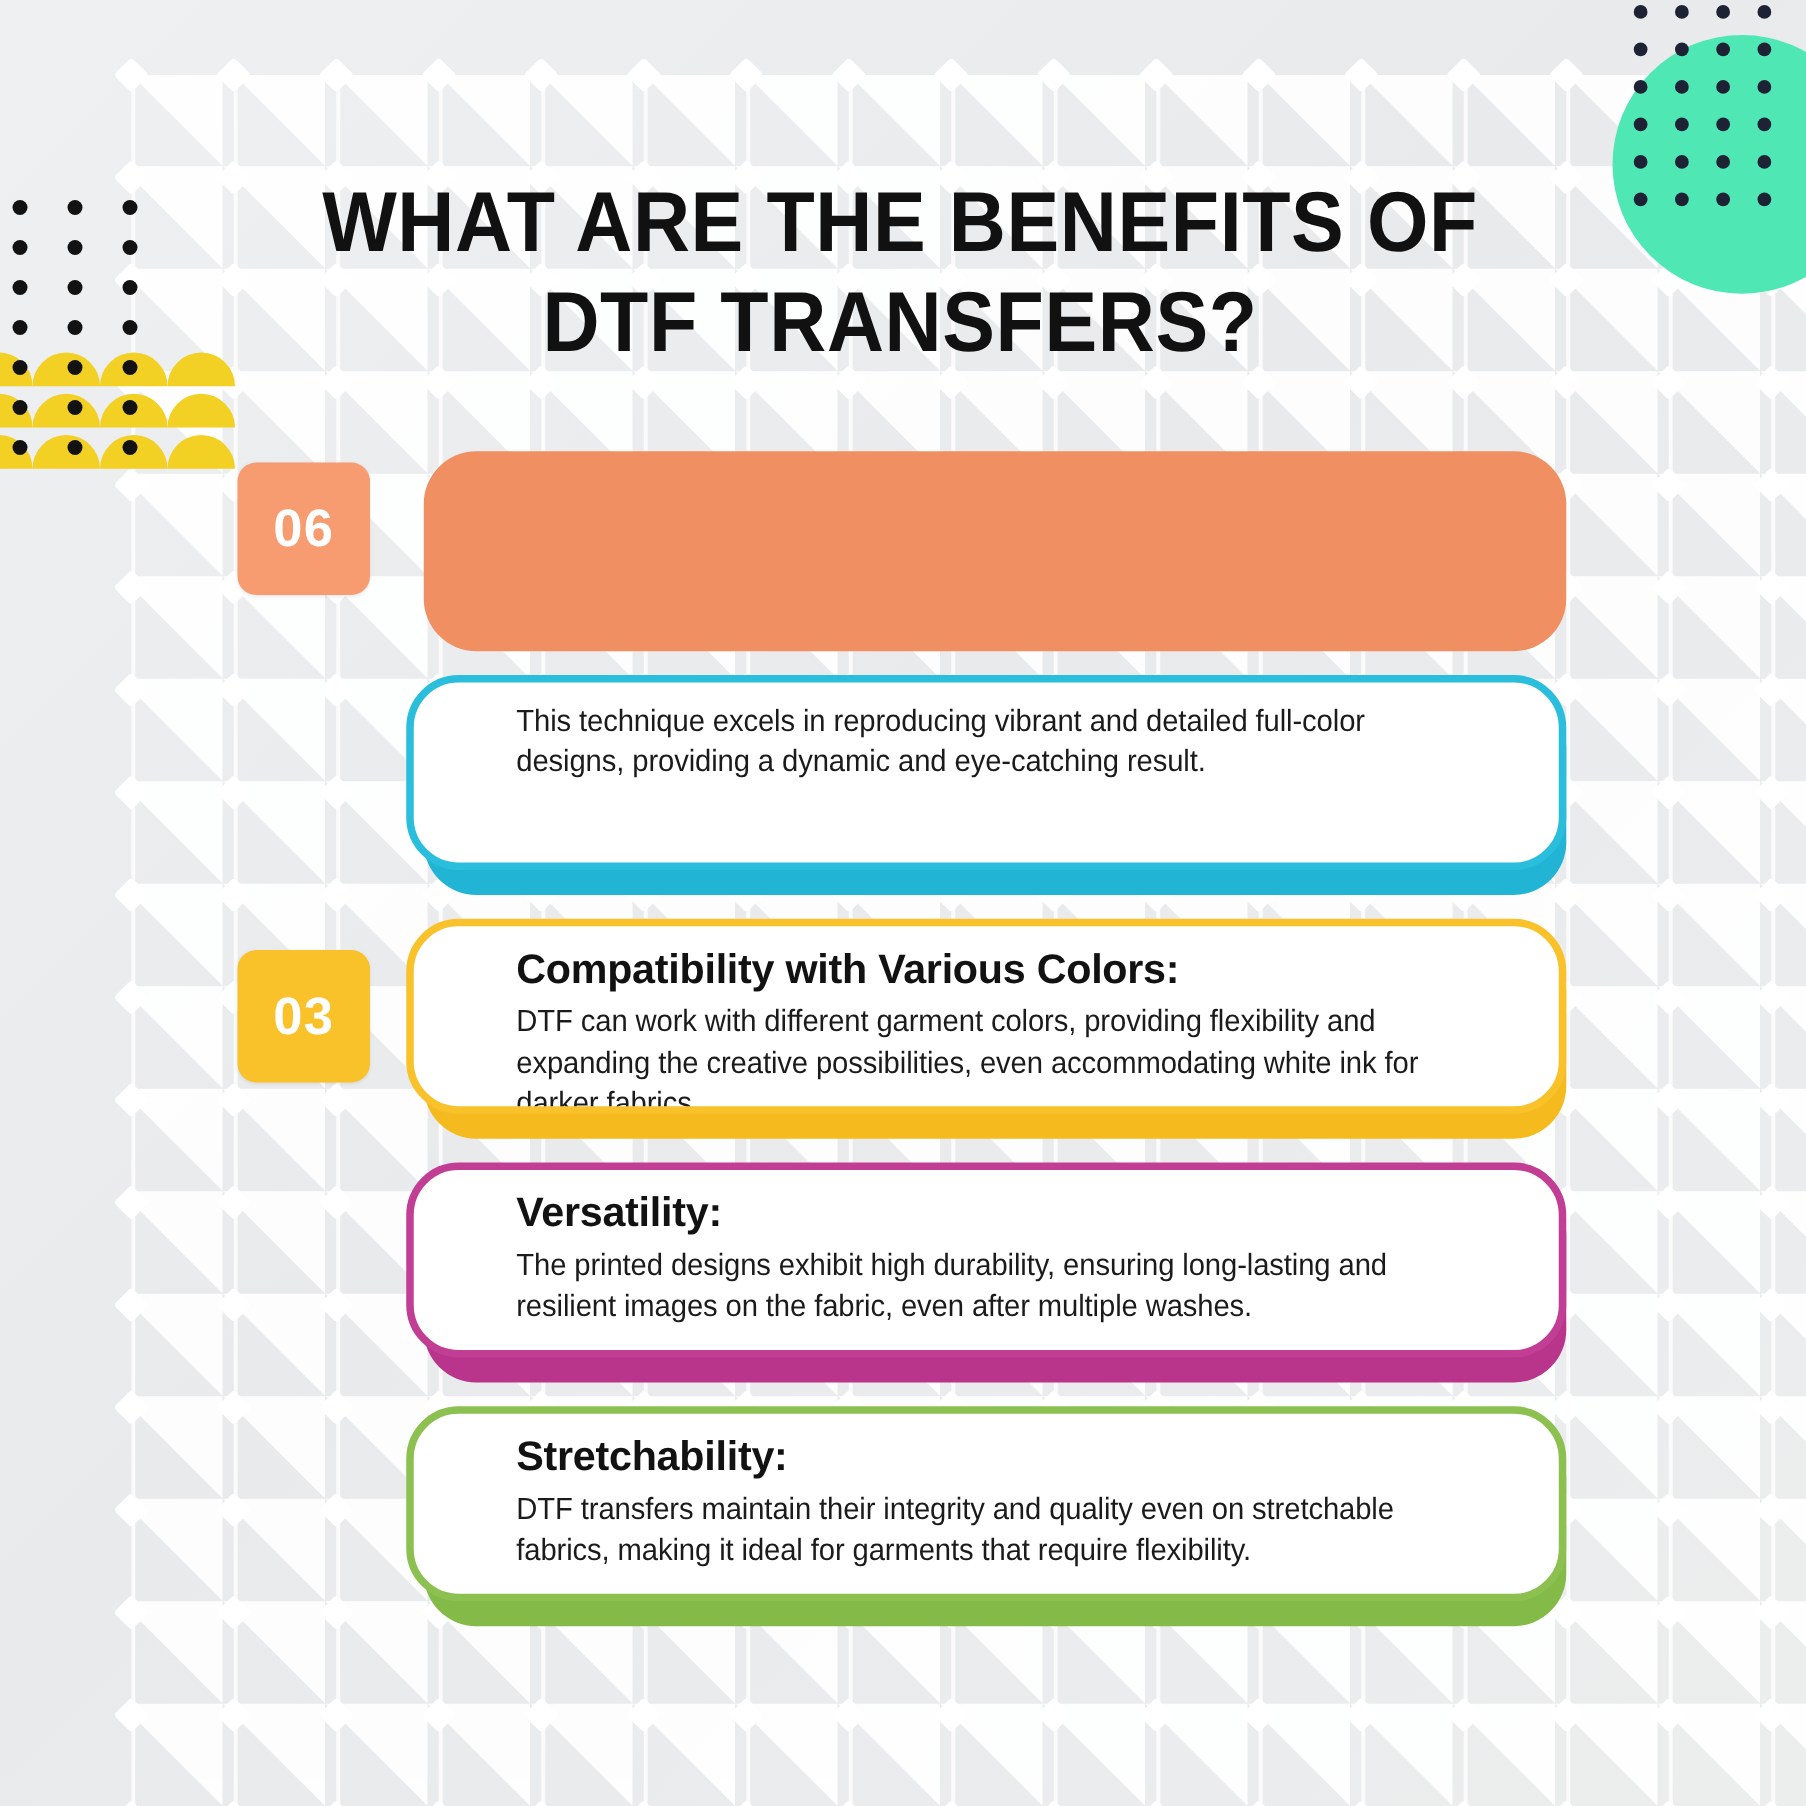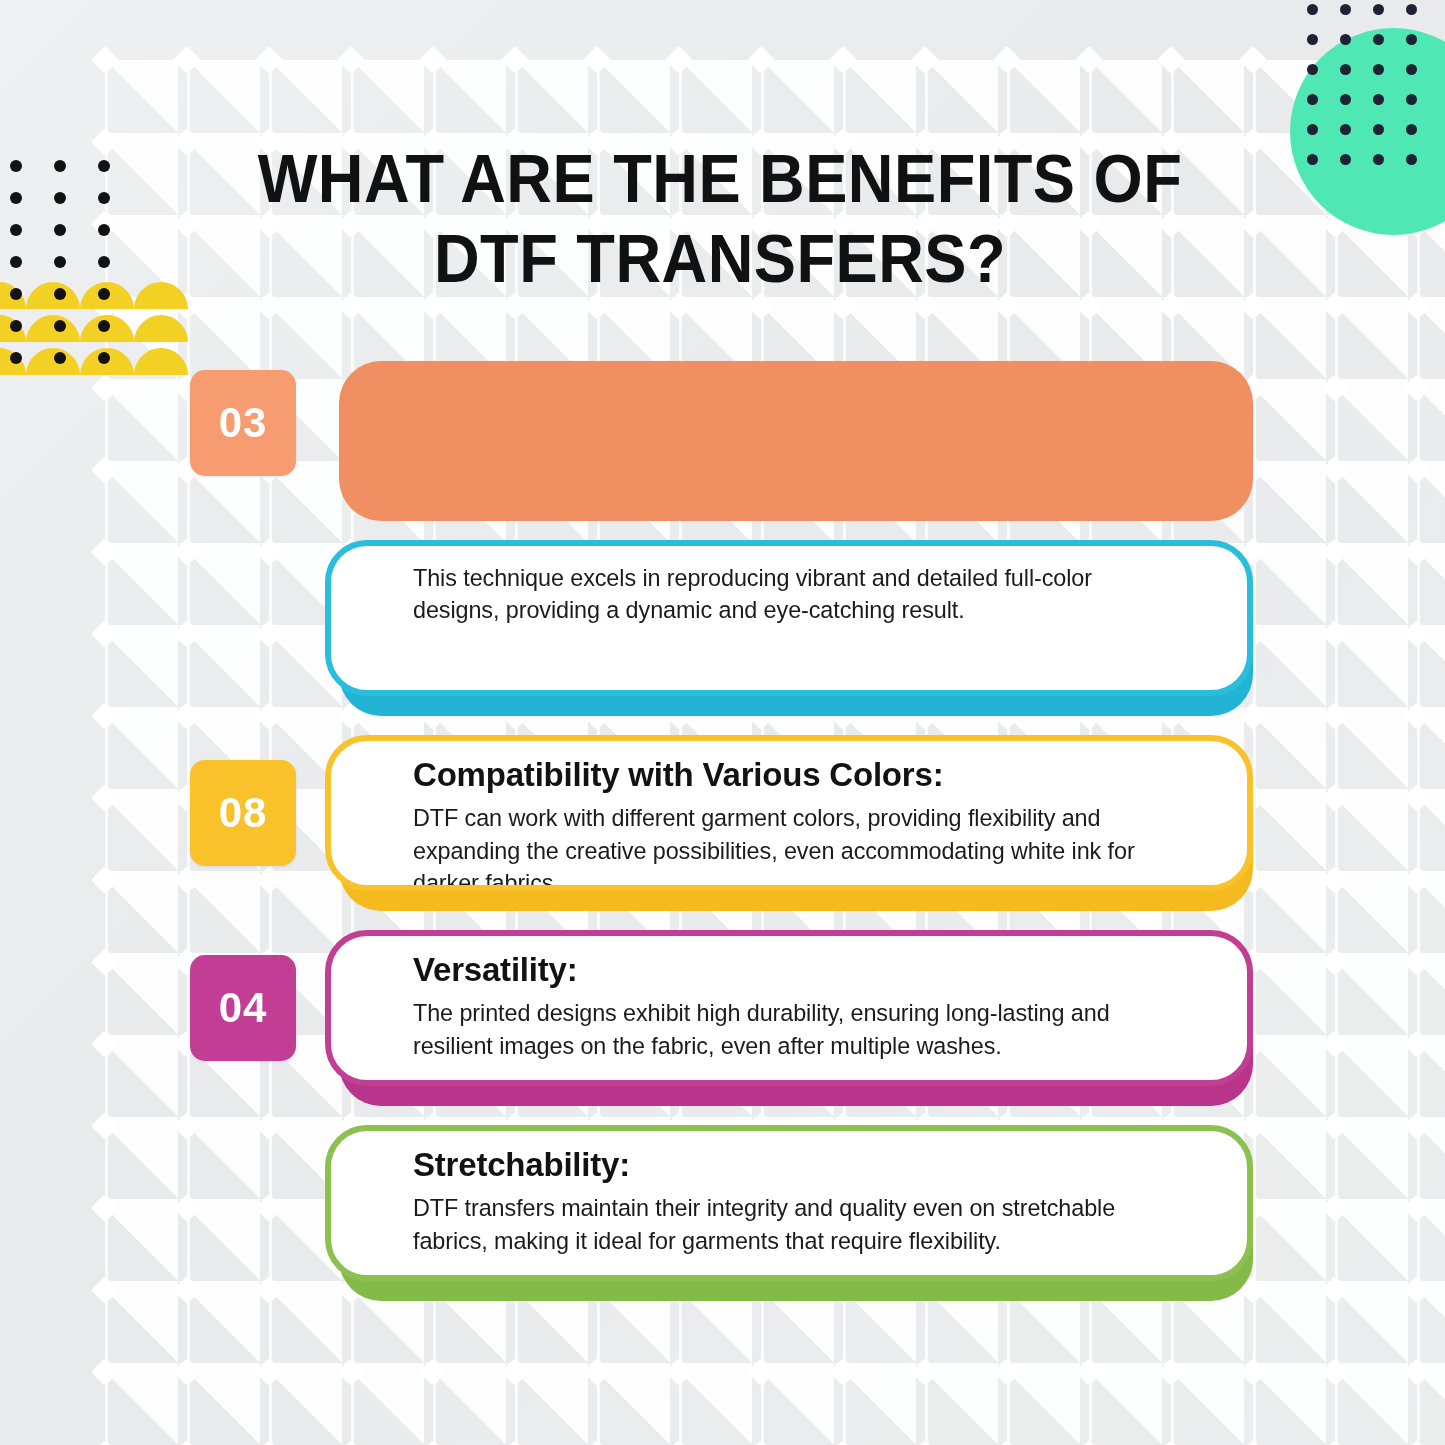--- a/index.html
+++ b/index.html
@@ -603,44 +603,41 @@
       <b style="left:0px;top:192px"></b>
       <b style="left:44px;top:192px"></b>
       <b style="left:88px;top:192px"></b>
     </div>
 
   <h1 class="title">WHAT ARE THE BENEFITS OF DTF TRANSFERS?</h1>
 
   <div class="cards" id="cards">
       <div class="row">
         <div class="badge" style="background:#f79b70">
-          <span>03</span>
+          <span>06</span>
         </div>
         <div class="card-shadow" style="background:#ef8f62"></div>
       </div>
       <div class="row">
         <div class="card-shadow" style="background:#22b4d4"></div>
         <div class="card" style="border-color:#2bbedc">
           <p>This technique excels in reproducing vibrant and detailed full-color designs, providing a dynamic and eye-catching result.</p>
         </div>
       </div>
       <div class="row">
         <div class="badge" style="background:#f9c22b">
-          <span>08</span>
+          <span>03</span>
         </div>
         <div class="card-shadow" style="background:#f5bb1e"></div>
         <div class="card" style="border-color:#f9c22b">
           <h3>Compatibility with Various Colors:</h3>
           <p>DTF can work with different garment colors, providing flexibility and expanding the creative possibilities, even accommodating white ink for darker fabrics.</p>
         </div>
       </div>
       <div class="row">
-        <div class="badge" style="background:#c23d94">
-          <span>04</span>
-        </div>
         <div class="card-shadow" style="background:#b8358b"></div>
         <div class="card" style="border-color:#c23d94">
           <h3>Versatility:</h3>
           <p>The printed designs exhibit high durability, ensuring long-lasting and resilient images on the fabric, even after multiple washes.</p>
         </div>
       </div>
       <div class="row">
         <div class="card-shadow" style="background:#83ba48"></div>
         <div class="card" style="border-color:#8cc152">
           <h3>Stretchability:</h3>

